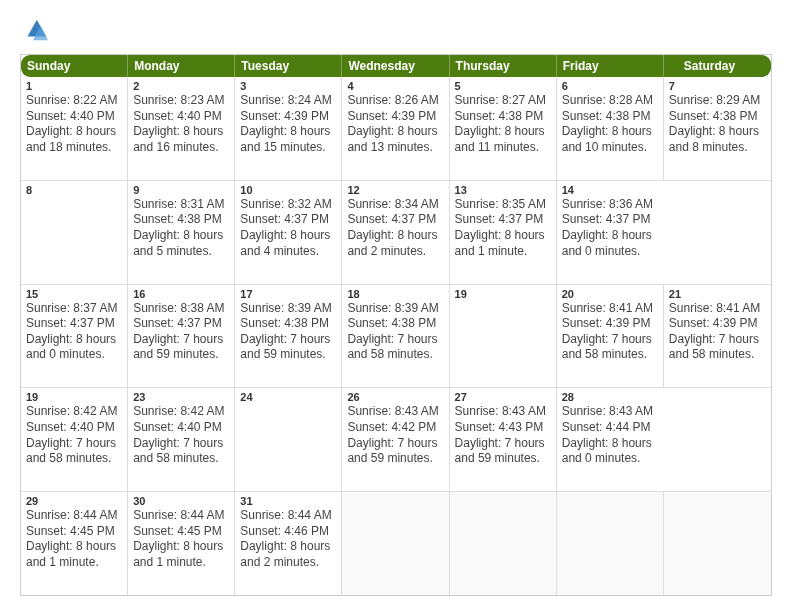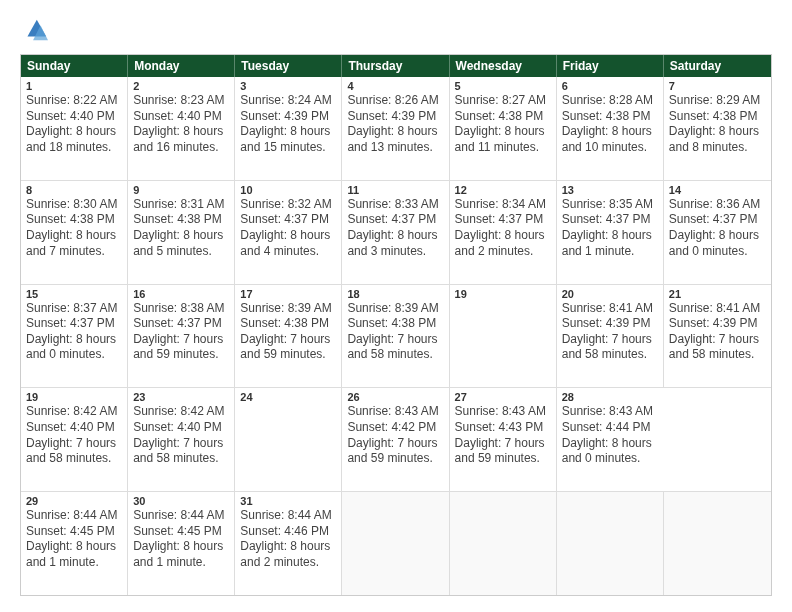--- a/index.html
+++ b/index.html
@@ -56,31 +56,32 @@
     }
     .calendar {
       flex: 1;
       display: flex;
       flex-direction: column;
       border: 1px solid #ccc;
     }
     .cal-header {
       display: grid;
       grid-template-columns: repeat(7, 1fr);
-      background: #14532d;
+      background: #4d7c0f;
+      border-radius: 9px;
     }
     .cal-header-cell {
       color: #fff;
       font-size: 12px;
       font-weight: bold;
       padding: 4px 6px;
       text-align: left;
       border-right: 1px solid rgba(255,255,255,0.3);
     }
-    .cal-header-cell:last-child { border-right: none; }
+    .cal-header-cell:last-child { border-right: none; margin-left: 14px; }
     .cal-body {
       flex: 1;
       display: flex;
       flex-direction: column;
     }
     .cal-row {
       display: grid;
       grid-template-columns: repeat(7, 1fr);
       flex: 1;
       border-top: 1px solid #ddd;
@@ -128,22 +129,22 @@
       <div class="month-title"></div>
       <div class="location"></div>
     </div>
   </div>
 
   <div class="calendar">
     <div class="cal-header">
     <div class="cal-header-cell">Sunday</div>
         <div class="cal-header-cell">Monday</div>
         <div class="cal-header-cell">Tuesday</div>
+        <div class="cal-header-cell">Wednesday</div>
         <div class="cal-header-cell">Thursday</div>
-        <div class="cal-header-cell">Wednesday</div>
         <div class="cal-header-cell">Friday</div>
         <div class="cal-header-cell">Saturday</div>
       </div>
     <div class="cal-body">
     <div class="cal-row">
           <div class="cal-cell">
             <div class="day-num">1</div>
             <div class="cell-info">Sunrise: 8:22 AM
 Sunset: 4:40 PM
 Daylight: 8 hours and 18 minutes.</div>
@@ -181,41 +182,32 @@
           <div class="cal-cell">
             <div class="day-num">7</div>
             <div class="cell-info">Sunrise: 8:29 AM
 Sunset: 4:38 PM
 Daylight: 8 hours and 8 minutes.</div>
           </div>
         </div>
         <div class="cal-row">
           <div class="cal-cell">
             <div class="day-num">8</div>
-            <div class="cell-info">Sunrise: 8:30 AM
-Sunset: 4:38 PM
-Daylight: 8 hours and 7 minutes.</div>
           </div>
           <div class="cal-cell">
             <div class="day-num">9</div>
             <div class="cell-info">Sunrise: 8:31 AM
 Sunset: 4:38 PM
 Daylight: 8 hours and 5 minutes.</div>
           </div>
           <div class="cal-cell">
             <div class="day-num">10</div>
             <div class="cell-info">Sunrise: 8:32 AM
 Sunset: 4:37 PM
 Daylight: 8 hours and 4 minutes.</div>
-          </div>
-          <div class="cal-cell">
-            <div class="day-num">11</div>
-            <div class="cell-info">Sunrise: 8:33 AM
-Sunset: 4:37 PM
-Daylight: 8 hours and 3 minutes.</div>
           </div>
           <div class="cal-cell">
             <div class="day-num">12</div>
             <div class="cell-info">Sunrise: 8:34 AM
 Sunset: 4:37 PM
 Daylight: 8 hours and 2 minutes.</div>
           </div>
           <div class="cal-cell">
             <div class="day-num">13</div>
             <div class="cell-info">Sunrise: 8:35 AM

